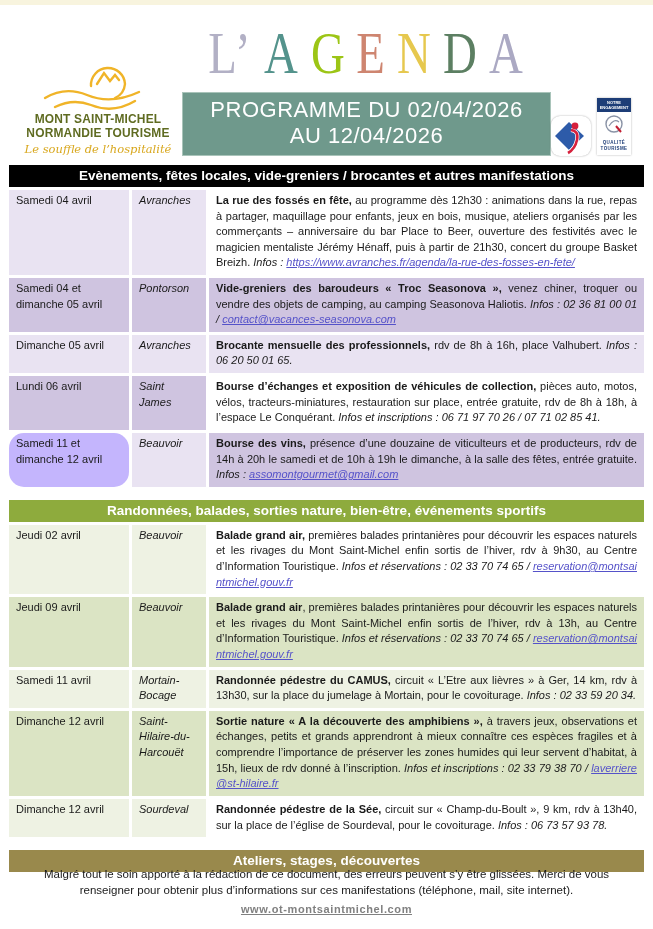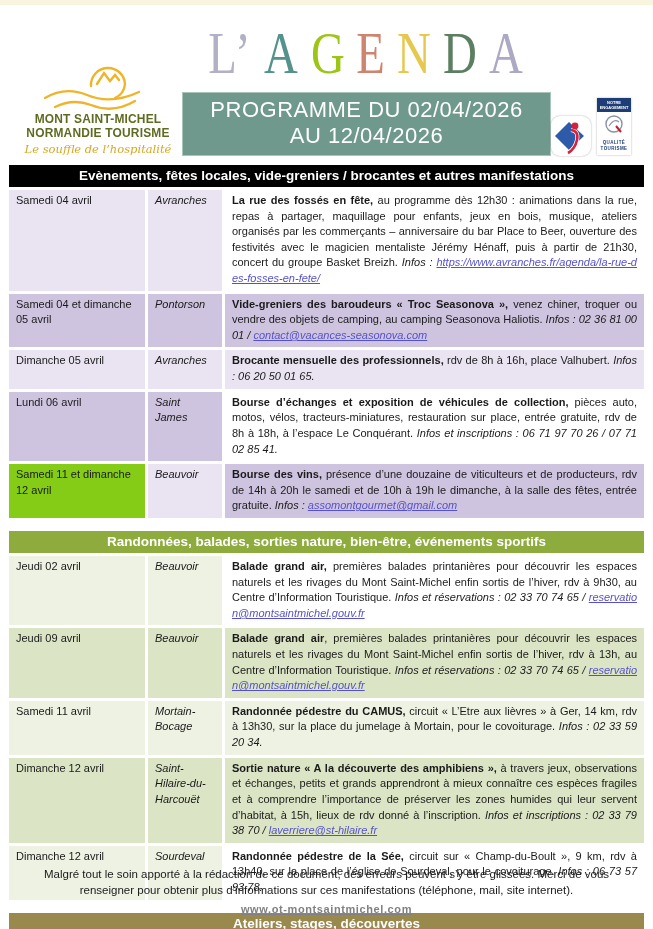--- a/index.html
+++ b/index.html
@@ -22,21 +22,21 @@
   .badge-ot{width:40px;height:40px;border-radius:9px;background:#fff;box-shadow:0 0 2px rgba(0,0,0,.35);position:relative;overflow:hidden;margin-top:18px;}
   .qt-card{width:34px;background:#fff;box-shadow:0 0 2px rgba(0,0,0,.3);text-align:center;padding-bottom:3px;}
   .qt-head{background:#1d3d77;color:#fff;font-size:4px;line-height:1.3;padding:2px 1px;font-weight:bold;}
   .qt-text{font-size:4.5px;color:#1d3d77;font-weight:bold;letter-spacing:.4px;line-height:1.25;}
   
   .sections{padding:9px 9px 0 9px;}
   .section{margin-bottom:13px;}
   .section-header{color:#fff;font-weight:bold;font-size:13.5px;text-align:center;padding:3px 0 4px 0;}
   .row{display:flex;gap:3px;margin-top:3px;}
   .cell{padding:3px 7px 4px 7px;font-size:11px;line-height:1.42;box-sizing:border-box;}
-  .cell-date{width:136px;flex:none;}
+  .cell-date{width:120px;flex:none;}
   .cell-place{width:74px;flex:none;font-style:italic;}
   .cell-desc{flex:1;text-align:justify;}
   .seg-b{font-weight:bold;}
   .seg-i{font-style:italic;}
   a.seg-link{color:#5552c9;font-style:italic;text-decoration:underline;cursor:pointer;word-break:break-all;}
   
   .footer{position:absolute;left:0;right:0;bottom:12px;text-align:center;}
   .footer-text{font-weight:normal;font-size:11.5px;line-height:1.45;width:610px;margin:0 auto;}
   .footer-link{display:inline-block;margin-top:2px;color:#808080;font-weight:bold;font-size:11px;letter-spacing:.6px;text-decoration:underline;cursor:pointer;}
 </style>
@@ -101,21 +101,21 @@
         <div class="cell cell-date" style="background: rgb(233, 227, 242);">Dimanche 05 avril</div>
         <div class="cell cell-place" style="background: rgb(233, 227, 242);">Avranches</div>
         <div class="cell cell-desc" style="background: rgb(233, 227, 242);"><span class="seg-b ">Brocante mensuelle des professionnels,</span><span class=""> rdv de 8h à 16h, place Valhubert. </span><span class="seg-i">Infos : 06 20 50 01 65.</span></div>
       </div>
       <div class="row">
         <div class="cell cell-date" style="background: rgb(207, 196, 224);">Lundi 06 avril</div>
         <div class="cell cell-place" style="background: rgb(207, 196, 224);">Saint James</div>
         <div class="cell cell-desc" style="background: rgb(255, 255, 255);"><span class="seg-b ">Bourse d’échanges et exposition de véhicules de collection,</span><span class=""> pièces auto, motos, vélos, tracteurs-miniatures, restauration sur place, entrée gratuite, rdv de 8h à 18h, à l’espace Le Conquérant. </span><span class="seg-i">Infos et inscriptions : 06 71 97 70 26  /  07 71 02 85 41.</span></div>
       </div>
       <div class="row">
-        <div class="cell cell-date" style="background: #84cc16;">Samedi 11 et dimanche 12 avril</div>
+        <div class="cell cell-date" style="background: #c4b5fd; border-radius: 15px;">Samedi 11 et dimanche 12 avril</div>
         <div class="cell cell-place" style="background: rgb(233, 227, 242);">Beauvoir</div>
         <div class="cell cell-desc" style="background: rgb(207, 196, 224);"><span class="seg-b ">Bourse des vins,</span><span class=""> présence d’une douzaine de viticulteurs et de producteurs, rdv de 14h à 20h le samedi et de 10h à 19h le dimanche, à la salle des fêtes, entrée gratuite. </span><span class="seg-i">Infos : </span><a class="seg-link">assomontgourmet@gmail.com</a></div>
       </div>
     </div>
     <div class="section">
       <div class="section-header" style="background: rgb(142, 171, 61);">Randonnées, balades, sorties nature, bien-être, événements sportifs</div>
       <div class="row">
         <div class="cell cell-date" style="background: rgb(238, 242, 227);">Jeudi 02 avril</div>
         <div class="cell cell-place" style="background: rgb(238, 242, 227);">Beauvoir</div>
         <div class="cell cell-desc" style="background: rgb(255, 255, 255);"><span class="seg-b ">Balade grand air,</span><span class=""> premières balades printanières pour découvrir les espaces naturels et les rivages du Mont Saint-Michel enfin sortis de l’hiver, rdv à 9h30, au Centre d’Information Touristique. </span><span class="seg-i">Infos et réservations : 02 33 70 74 65 / </span><a class="seg-link">reservation@montsaintmichel.gouv.fr</a></div>

